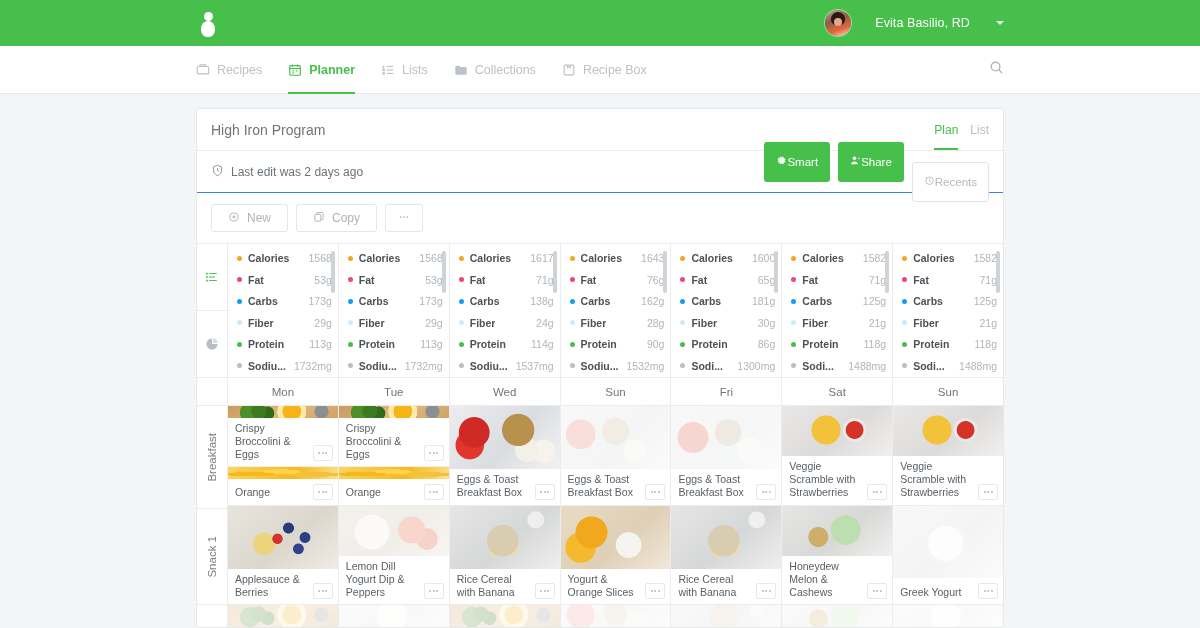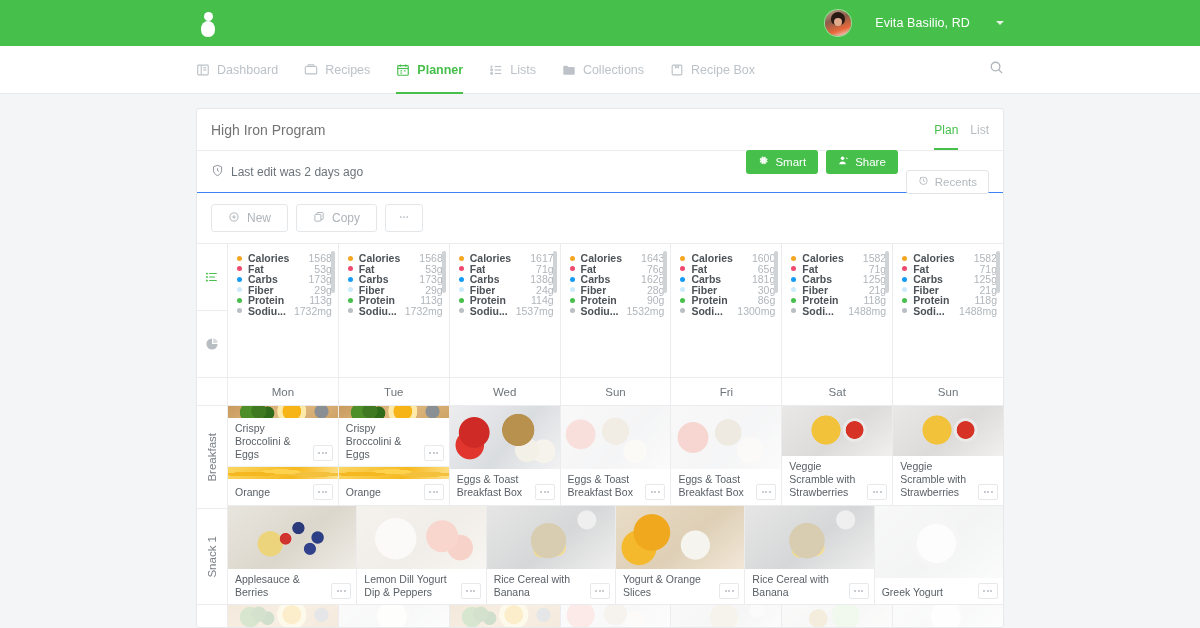--- a/index.html
+++ b/index.html
@@ -97,22 +97,22 @@
   }
 
   .card-sub {
     height: 42px; display: flex; align-items: center; justify-content: space-between;
     padding: 0 14px; border-bottom: 1px solid #3b82f6; flex: none;
   }
   .edit-note { display: flex; align-items: center; gap: 7px; color: #6b7379; font-size: 12px; }
   .edit-note svg { width: 13px; height: 13px; }
   .head-btns { display: flex; gap: 8px; }
   .btn {
-    display: inline-flex; align-items: center; gap: 6px;
-    height: 24px; padding: 0 11px; border-radius: 3px; font-size: 11.5px;
+    display: inline-flex; align-items: center; 
+    height: 40px; padding: 0 11px; border-radius: 3px; font-size: 11.5px;
     border: 1px solid transparent; cursor: pointer; white-space: nowrap;
   }
   .btn svg { width: 11px; height: 11px; flex: none; }
   .btn.green { background: #46bf4b; color: #ffffff; }
   .btn.ghost { background: #ffffff; color: #b3b9be; border-color: #e2e5e8; margin-top: 20px; }
 
   .toolbar {
     height: 50px; display: flex; align-items: center; gap: 8px;
     padding: 0 14px; flex: none;
   }
@@ -146,21 +146,21 @@
     writing-mode: vertical-rl; transform: rotate(180deg);
     font-size: 11.5px; color: #7a8086; white-space: nowrap;
   }
 
   .grid-main { flex: 1 1 auto; min-width: 0; display: flex; flex-direction: column; }
 
   .nutri-row { display: flex; height: 133px; flex: none; }
   .nutri-col {
     flex: 1 1 0; min-width: 0; border-right: 1px solid #ececee;
     padding: 9px 6px 6px 9px; position: relative; display: flex; flex-direction: column;
-    justify-content: flex-start;
+    justify-content: space-between;
   }
   .nutri-col:last-child { border-right: none; }
   .nline { display: flex; align-items: center; font-size: 10.5px; line-height: 1; }
   .ndot { width: 5px; height: 5px; border-radius: 50%; flex: none; margin-right: 6px; }
   .nlabel { color: #4c5257; font-weight: bold; white-space: nowrap; overflow: hidden; }
   .nval { margin-left: auto; color: #b0b6bb; padding-left: 4px; white-space: nowrap; }
   .scrollbar {
     position: absolute; right: 3px; top: 7px; width: 4px; height: 42px;
     background: #cfd3d6; border-radius: 2px;
   }
@@ -287,31 +287,20 @@
   <div class="user-menu">
     <div class="avatar"></div>
     <span class="user-name">Evita Basilio, RD</span>
     <span class="caret-down"></span>
   </div>
 </div>
 
 <div class="navbar">
   <div class="nav-items">
 
-    <div class="nav-item">
-      <span class="nav-ico">
-          <svg viewBox="0 0 16 16" fill="none" stroke="currentColor" stroke-width="1.3">
-            <rect x="2" y="2.5" width="12" height="11" rx="1"></rect>
-            <line x1="6" y1="2.5" x2="6" y2="13.5"></line>
-            <line x1="8.2" y1="5.5" x2="11.8" y2="5.5"></line>
-            <line x1="8.2" y1="8" x2="11.8" y2="8"></line>
-          </svg>
-        </span>
-      <span>Dashboard</span>
-    </div>
 
     <div class="nav-item">
       <span class="nav-ico">
           <svg viewBox="0 0 16 16" fill="none" stroke="currentColor" stroke-width="1.3">
             <rect x="1.5" y="4" width="13" height="8.5" rx="1.2"></rect>
             <path d="M4.5 4V3.2a1 1 0 0 1 1-1h5a1 1 0 0 1 1 1V4"></path>
           </svg>
         </span>
       <span>Recipes</span>
     </div>
@@ -947,20 +936,35 @@
                   <span class="txt">Rice Cereal with Banana</span>
               <span class="dots-btn">
                     <i></i>
                     <i></i>
                     <i></i>
                   </span>
                 </div>
           </div>
         </div>
 
+        <div class="meal-cell">
+          <div class="meal-item">
+            <div class="thumb">
+                  <div class="ph ph-melon"></div>
+                </div>
+            <div class="meal-label">
+                  <span class="txt">Honeydew Melon &amp; Cashews</span>
+              <span class="dots-btn">
+                    <i></i>
+                    <i></i>
+                    <i></i>
+                  </span>
+                </div>
+          </div>
+        </div>
 
         <div class="meal-cell">
           <div class="meal-item">
             <div class="thumb">
                   <div class="ph ph-greek ph-faint"></div>
                 </div>
             <div class="meal-label">
                   <span class="txt">Greek Yogurt</span>
               <span class="dots-btn">
                     <i></i>

